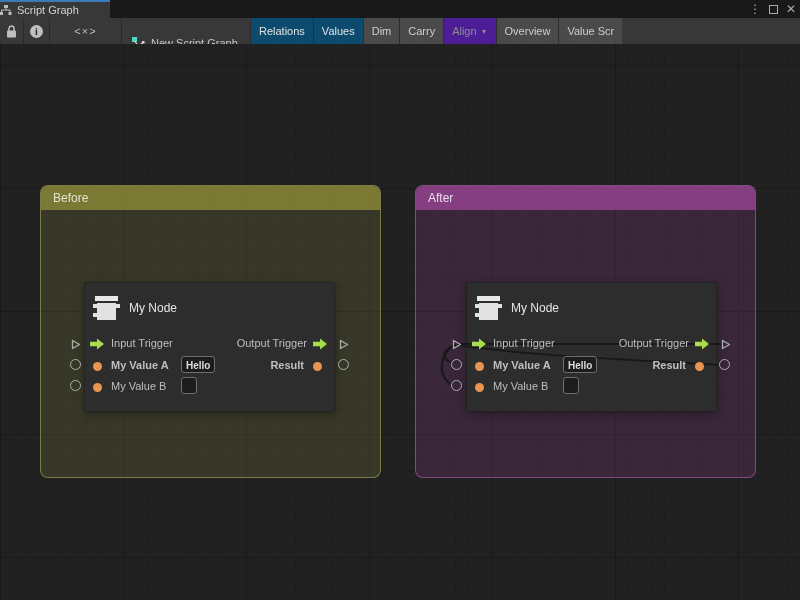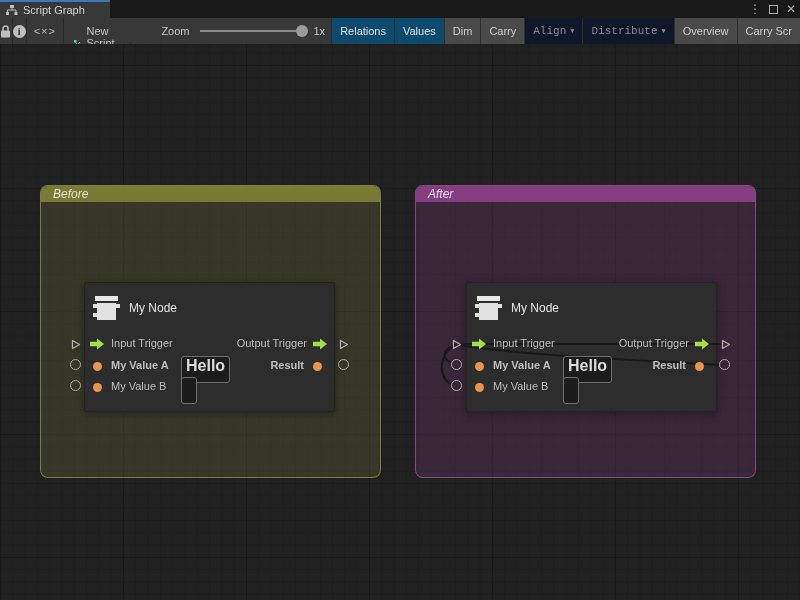--- a/index.html
+++ b/index.html
@@ -2,21 +2,21 @@
 <html><head>
 <meta charset="utf-8">
 <style>
   * { margin:0; padding:0; box-sizing:border-box; }
   html,body { width:800px; height:600px; overflow:hidden; }
   body { font-family:"Liberation Sans", sans-serif; background:#191919; position:relative; }
 
   
   .tabbar { position:absolute; left:0; top:0; width:800px; height:18px; background:#191919; }
   .tab { position:absolute; left:0; top:0; width:110px; height:18px; background:#383838;
-         border-top:2px solid #3C79BB; display:flex; align-items:center; gap:5px; padding-left:6px; }
+         border-top:2px solid #3C79BB; display:flex; align-items:center; gap:5px; padding-left:0; }
   .tab-label { font-size:11px; color:#D2D2D2; }
   .win-controls { position:absolute; right:4px; top:0; height:18px; display:flex; align-items:center; gap:8px; }
   .win-controls span { color:#ABABAB; font-size:12px; line-height:18px; }
   .win-max { width:9px; height:9px; border:1px solid #ABABAB; display:inline-block; }
 
   
   .toolbar { position:absolute; left:0; top:18px; width:800px; height:26px; background:#383838;
              display:flex; align-items:stretch; overflow:hidden; }
   .tool-sec { display:flex; align-items:center; justify-content:center; border-right:1px solid #2A2A2A; }
   .tb-icon-btn { width:24px; }
@@ -24,40 +24,40 @@
   .tb-new { width:122px; gap:6px; justify-content:flex-start; padding-left:10px;margin-top:24px; }
   .tb-label { font-size:11px; color:#C6C6C6; }
   .zoom-sec { display:flex; align-items:center; border-right:none; padding-left:30px; }
   .zoom-track { width:102px; height:2px; background:#8B8B8B; margin:0 0 0 10px; position:relative; }
   .zoom-handle { position:absolute; right:-6px; top:-5px; width:12px; height:12px; border-radius:50%; background:#9B9B9B; }
   .zoom-val { font-size:11px; color:#C6C6C6; margin-left:12px; }
   .tb-buttons { display:flex; margin-left:6px; align-items:stretch; }
   .tbtn { display:flex; align-items:center; justify-content:center; gap:4px; padding:0 8px;
           background:#4A4A4A; border-left:1px solid #2E2E2E; font-size:11px; color:#CECECE; white-space:nowrap; }
   .tbtn.active { background:#0c4a6e; color:#E2E2E2;text-align:center; }
-  .tbtn.disabled { background:#0f172a; color:#8C8C8C;font-family:Liberation Mono, monospace; }
+  .tbtn.disabled { background:#4c1d95; color:#8C8C8C; }
   .caret { font-size:7px; line-height:7px; color:inherit; }
   .info-circle { width:13px; height:13px; background:#BFBFBF; border-radius:50%; color:#2C2C2C;
                  font-size:10px; font-weight:bold; text-align:center; line-height:13px; font-family:"Liberation Serif",serif; }
   .code-glyph { color:#BDBDBD; font-size:11px; letter-spacing:1px; }
 
   
   .canvas { position:absolute; left:0; top:44px; width:800px; height:556px;
     background-color:#212121;
     background-image:
       linear-gradient(#191919 1px, transparent 1px),
       linear-gradient(90deg, #191919 1px, transparent 1px),
       linear-gradient(#1D1D1D 1px, transparent 1px),
       linear-gradient(90deg, #1D1D1D 1px, transparent 1px);
     background-size:123px 123px, 123px 123px, 12.3px 12.3px, 12.3px 12.3px;
     background-position:0 21px, 0 0, 0 21px, 0 0; }
 
   
   .group { position:absolute; width:341px; height:293px; border-radius:8px; }
-  .group-header { height:16px; border-radius:7px 7px 0 0; display:flex; align-items:center; padding-left:12px;font-style:italic; }
+  .group-header { height:24px; border-radius:7px 7px 0 0; display:flex; align-items:center; padding-left:12px; }
   .group-label { font-size:12px; }
   .group.before { left:40px; top:141px; background:rgba(125,125,60,0.26); border:1px solid rgba(180,180,100,0.55); }
   .group.before .group-header { background:rgba(148,148,58,0.72); }
   .group.before .group-label { color:#E3E3D2; }
   .group.after { left:415px; top:141px; background:rgba(150,62,148,0.22); border:1px solid rgba(190,110,190,0.55); }
   .group.after .group-header { background:rgba(163,72,160,0.72); }
   .group.after .group-label { color:#EADFEA; }
 
   
   .wires { position:absolute; left:0; top:0; z-index:2; pointer-events:none; }
@@ -72,22 +72,22 @@
   .unit-icon { position:absolute; left:7px; top:1px; }
   .node-title { position:absolute; left:44px; top:8px; font-size:12px; color:#E6E6E6; }
   .row { left:0; height:18px; width:100%; }
   .row-trigger { top:52px; } .row-a { top:74px;font-weight:bold; } .row-b { top:95px; }
   .flow-icon { position:absolute; left:5px; top:3px; }
   .flow-icon.right { left:auto; right:6px; }
   .dot { position:absolute; left:8px; top:5px; width:9px; height:9px; border-radius:50%; background:#E9944F; }
   .dot.right { left:auto; right:12px; }
   .plabel { position:absolute; left:26px; top:2px; font-size:11px; color:#BFBFBF; }
   .plabel.right { left:auto; right:27px; text-align:center; }
-  .field { position:absolute; left:96px; top:-1px; height:27px; background:#1C1C1C;
-           border:1px solid #6E6E6E; border-radius:3px; font-size:16px; color:#DCDCDC;
+  .field { position:absolute; left:96px; top:-1px; height:17px; background:#1C1C1C;
+           border:1px solid #6E6E6E; border-radius:3px; font-size:10px; color:#DCDCDC;
            padding:1px 4px 0 4px; line-height:15px; }
   .field.small { width:16px; }
 
   
   .xport { position:absolute; z-index:3; }
   .xcirc { width:11px; height:11px; border:1.5px solid #ACACAC; border-radius:50%; background:transparent; }
 </style>
 </head>
 <body>
 
@@ -123,53 +123,42 @@
   </div>
   <div class="tool-sec tb-new">
     <svg width="13" height="12" viewBox="0 0 13 12">
       <rect x="0" y="0" width="5" height="5" fill="#4FD9C0"></rect>
       <path d="M2.5,4 L6.5,9 L11,5.5" stroke="#D8D8D8" stroke-width="1.2" fill="none"></path>
       <rect x="5.5" y="8" width="2.5" height="2.5" fill="#D8D8D8"></rect>
       <rect x="10" y="4" width="2.5" height="2.5" fill="#D8D8D8"></rect>
     </svg>
     <span class="tb-label">New Script Graph</span>
   </div>
-  <div class="tool-sec zoom-sec">
-    <span class="tb-label">Zoom</span>
-    <div class="zoom-track">
-      <div class="zoom-handle"></div>
-    </div>
-    <span class="zoom-val">1x</span>
-  </div>
   <div class="tb-buttons">
     <div class="tbtn active">
         <span>Relations</span>
       </div>
     <div class="tbtn active">
         <span>Values</span>
       </div>
     <div class="tbtn">
         <span>Dim</span>
       </div>
     <div class="tbtn">
         <span>Carry</span>
       </div>
     <div class="tbtn disabled">
       <span>Align</span>
       <span class="caret">▼</span>
     </div>
-    <div class="tbtn disabled">
-      <span>Distribute</span>
-      <span class="caret">▼</span>
-    </div>
     <div class="tbtn">
         <span>Overview</span>
       </div>
     <div class="tbtn">
-        <span>Carry Scr</span>
+        <span>Value Scr</span>
       </div>
   </div>
 </div>
 
 <div class="canvas">
 
   <div class="group before">
     <div class="group-header">
       <span class="group-label">Before</span>
     </div>

